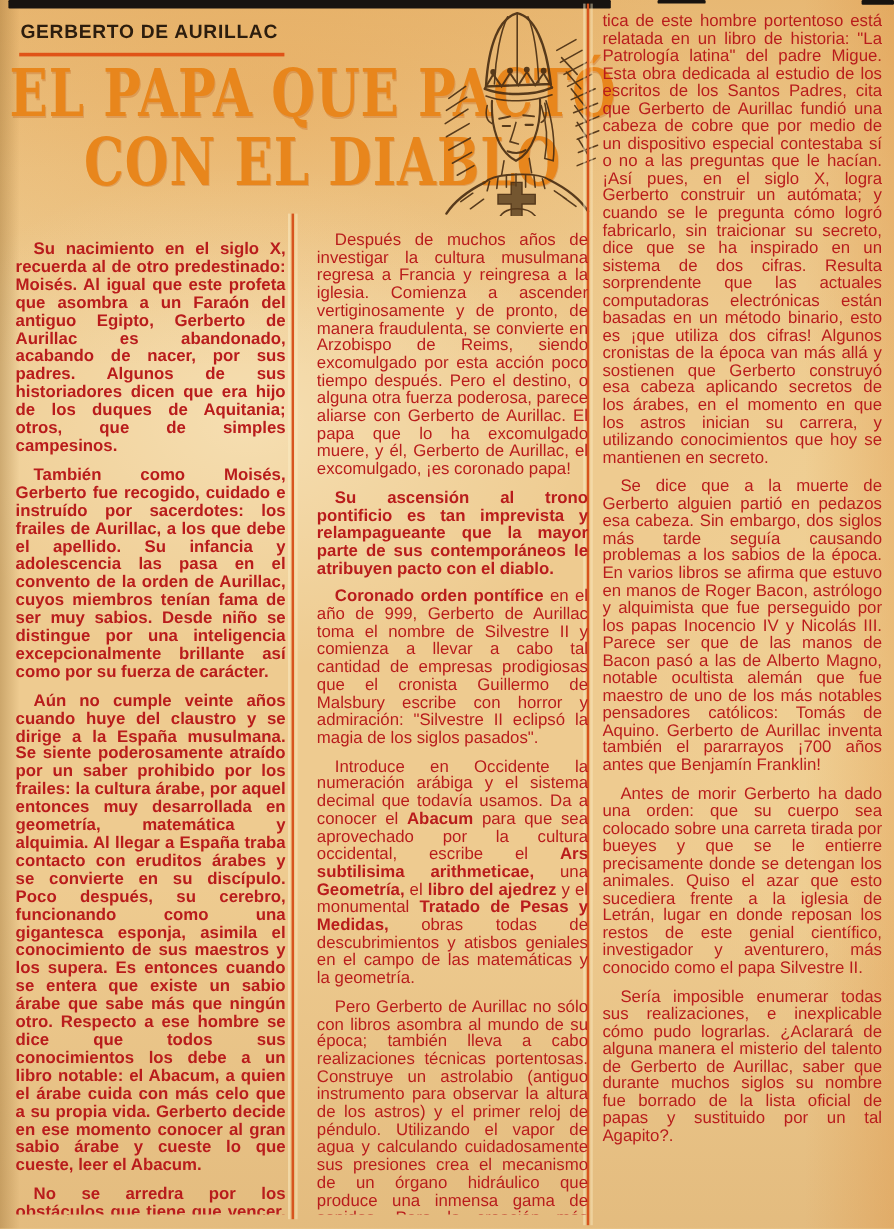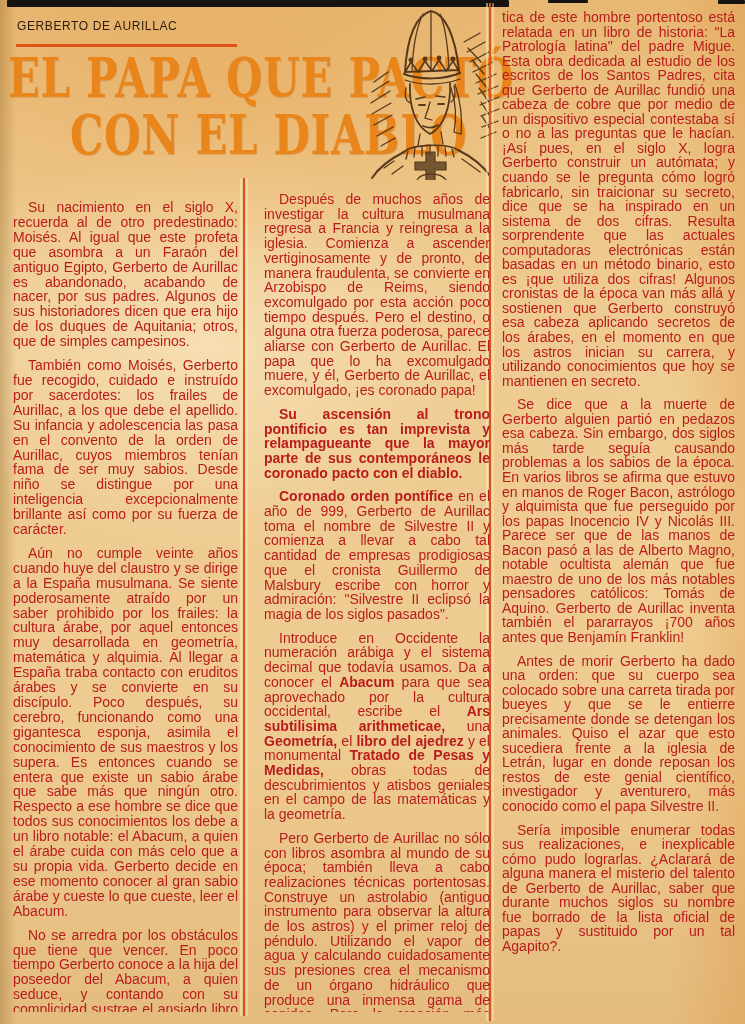--- a/index.html
+++ b/index.html
@@ -15,21 +15,21 @@
   .tex.t2{background:linear-gradient(180deg, rgba(216,140,50,.30) 0%, rgba(216,140,50,.10) 14%, rgba(216,140,50,0) 30%, rgba(216,140,50,0) 72%, rgba(186,126,56,.20) 100%);}
   .tex.t3{background:linear-gradient(270deg, rgba(219,136,52,.30) 0%, rgba(219,136,52,0) 10%),
                     linear-gradient(90deg, rgba(150,108,48,.38) 0%, rgba(150,108,48,0) 2.2%);}
   .tex.t4{background:radial-gradient(ellipse 500px 260px at 30% 8%, rgba(233,150,58,.28), rgba(233,150,58,0) 75%),
                     radial-gradient(ellipse 300px 500px at 100% 55%, rgba(244,224,164,.35), rgba(244,224,164,0) 70%);}
 
   .scanbar{position:absolute;background:#171310;border-radius:1px;}
 
   .kicker{
     position:absolute;left:17px;top:19px;
-    font-size:12px;font-weight:normal;letter-spacing:.6px;
+    font-size:16px;font-weight:bold;letter-spacing:.6px;
     color:#2c1d0e;white-space:nowrap;
   }
   .kicker-rule{position:absolute;left:16px;top:44px;width:221px;height:3px;background:#e05317;}
 
   .headline{position:absolute;left:8px;top:50px;color:#e8861c;
     font-family:"DejaVu Serif",serif;font-weight:bold;
     text-shadow:1px 1px 0 rgba(186,84,16,.28);}
   .headline .l1{
     font-size:55px;line-height:56px;white-space:nowrap;letter-spacing:1px;
     transform:scaleX(.76);transform-origin:0 50%;
@@ -44,21 +44,21 @@
 
   .col{
     position:absolute;
     font-size:14px;line-height:14.9px;color:#b91c1c;
     text-align:justify;overflow:hidden;
     -webkit-hyphens:auto;hyphens:auto;
   }
   .col p{margin:0 0 9px 0;text-indent:15px;}
   .col p.bold{font-weight:bold;}
   .col b{font-weight:bold;}
-  .col1{left:13px;  top:200px;width:225px;height:812px;}
+  .col1{left:13px;  top:200px;width:225px;height:812px;font-weight:bold;}
   .col2{left:264px; top:192px;width:226px;height:820px;line-height:14.7px;}
   .col3{left:502px; top:10px; width:233px;height:1004px;line-height:14.55px;}
 
   .vrule{position:absolute;width:2px;background:#d8541e;
     box-shadow:-3px 0 0 rgba(250,235,195,.55), 3px 0 0 rgba(250,235,195,.45);}
   .vrule.r1{left:243px;top:178px;height:838px;}
   .vrule.r2{left:489px;top:3px;height:1018px;}
 </style>
 </head>
 <body>
@@ -126,21 +126,21 @@
   <div class="vrule r2"></div>
 
   <div class="col col1">
       <p class="para">Su nacimiento en el siglo X, recuerda al de otro predestinado: Moisés. Al igual que este profeta que asombra a un Faraón del antiguo Egipto, Gerberto de Aurillac es abandonado, acabando de nacer, por sus padres. Algunos de sus historiadores dicen que era hijo de los duques de Aquitania; otros, que de simples campesinos.</p>
       <p class="para">También como Moisés, Gerberto fue recogido, cuidado e instruído por sacerdotes: los frailes de Aurillac, a los que debe el apellido. Su infancia y adolescencia las pasa en el convento de la orden de Aurillac, cuyos miembros tenían fama de ser muy sabios. Desde niño se distingue por una inteligencia excepcionalmente brillante así como por su fuerza de carácter.</p>
       <p class="para">Aún no cumple veinte años cuando huye del claustro y se dirige a la España musulmana. Se siente poderosamente atraído por un saber prohibido por los frailes: la cultura árabe, por aquel entonces muy desarrollada en geometría, matemática y alquimia. Al llegar a España traba contacto con eruditos árabes y se convierte en su discípulo. Poco después, su cerebro, funcionando como una gigantesca esponja, asimila el conocimiento de sus maestros y los supera. Es entonces cuando se entera que existe un sabio árabe que sabe más que ningún otro. Respecto a ese hombre se dice que todos sus conocimientos los debe a un libro notable: el Abacum, a quien el árabe cuida con más celo que a su propia vida. Gerberto decide en ese momento conocer al gran sabio árabe y cueste lo que cueste, leer el Abacum.</p>
       <p class="para">No se arredra por los obstáculos que tiene que vencer. En poco tiempo Gerberto conoce a la hija del poseedor del Abacum, a quien seduce, y contando con su complicidad sustrae el ansiado libro de debajo de la almohada en que logró el anciano.</p>
     </div>
   <div class="col col2">
       <p class="para">Después de muchos años de investigar la cultura musulmana regresa a Francia y reingresa a la iglesia. Comienza a ascender vertiginosamente y de pronto, de manera fraudulenta, se convierte en Arzobispo de Reims, siendo excomulgado por esta acción poco tiempo después. Pero el destino, o alguna otra fuerza poderosa, parece aliarse con Gerberto de Aurillac. El papa que lo ha excomulgado muere, y él, Gerberto de Aurillac, el excomulgado, ¡es coronado papa!</p>
-      <p class="para bold">Su ascensión al trono pontificio es tan imprevista y relampagueante que la mayor parte de sus contemporáneos le coronado pacto con el diablo.</p>
+      <p class="para bold">Su ascensión al trono pontificio es tan imprevista y relampagueante que la mayor parte de sus contemporáneos le atribuyen pacto con el diablo.</p>
       <p class="para"><b>Coronado orden pontífice</b> en el año de 999, Gerberto de Aurillac toma el nombre de Silvestre II y comienza a llevar a cabo tal cantidad de empresas prodigiosas que el cronista Guillermo de Malsbury escribe con horror y admiración: "Silvestre II eclipsó la magia de los siglos pasados".</p>
       <p class="para">Introduce en Occidente la numeración arábiga y el sistema decimal que todavía usamos. Da a conocer el <b>Abacum</b> para que sea aprovechado por la cultura occidental, escribe el <b>Ars subtilisima arithmeticae,</b> una <b>Geometría,</b> el <b>libro del ajedrez</b> y el monumental <b>Tratado de Pesas y Medidas,</b> obras todas de descubrimientos y atisbos geniales en el campo de las matemáticas y la geometría.</p>
       <p class="para">Pero Gerberto de Aurillac no sólo con libros asombra al mundo de su época; también lleva a cabo realizaciones técnicas portentosas. Construye un astrolabio (antiguo instrumento para observar la altura de los astros) y el primer reloj de péndulo. Utilizando el vapor de agua y calculando cuidadosamente sus presiones crea el mecanismo de un órgano hidráulico que produce una inmensa gama de sonidos. Pero la creación más fantás-</p>
     </div>
   <div class="col col3">
       <p class="para" style="text-indent: 0px;">tica de este hombre portentoso está relatada en un libro de historia: "La Patrología latina" del padre Migue. Esta obra dedicada al estudio de los escritos de los Santos Padres, cita que Gerberto de Aurillac fundió una cabeza de cobre que por medio de un dispositivo especial contestaba sí o no a las preguntas que le hacían. ¡Así pues, en el siglo X, logra Gerberto construir un autómata; y cuando se le pregunta cómo logró fabricarlo, sin traicionar su secreto, dice que se ha inspirado en un sistema de dos cifras. Resulta sorprendente que las actuales computadoras electrónicas están basadas en un método binario, esto es ¡que utiliza dos cifras! Algunos cronistas de la época van más allá y sostienen que Gerberto construyó esa cabeza aplicando secretos de los árabes, en el momento en que los astros inician su carrera, y utilizando conocimientos que hoy se mantienen en secreto.</p>
       <p class="para">Se dice que a la muerte de Gerberto alguien partió en pedazos esa cabeza. Sin embargo, dos siglos más tarde seguía causando problemas a los sabios de la época. En varios libros se afirma que estuvo en manos de Roger Bacon, astrólogo y alquimista que fue perseguido por los papas Inocencio IV y Nicolás III. Parece ser que de las manos de Bacon pasó a las de Alberto Magno, notable ocultista alemán que fue maestro de uno de los más notables pensadores católicos: Tomás de Aquino. Gerberto de Aurillac inventa también el pararrayos ¡700 años antes que Benjamín Franklin!</p>
       <p class="para">Antes de morir Gerberto ha dado una orden: que su cuerpo sea colocado sobre una carreta tirada por bueyes y que se le entierre precisamente donde se detengan los animales. Quiso el azar que esto sucediera frente a la iglesia de Letrán, lugar en donde reposan los restos de este genial científico, investigador y aventurero, más conocido como el papa Silvestre II.</p>
       <p class="para">Sería imposible enumerar todas sus realizaciones, e inexplicable cómo pudo lograrlas. ¿Aclarará de alguna manera el misterio del talento de Gerberto de Aurillac, saber que durante muchos siglos su nombre fue borrado de la lista oficial de papas y sustituido por un tal Agapito?.</p>
     </div>

